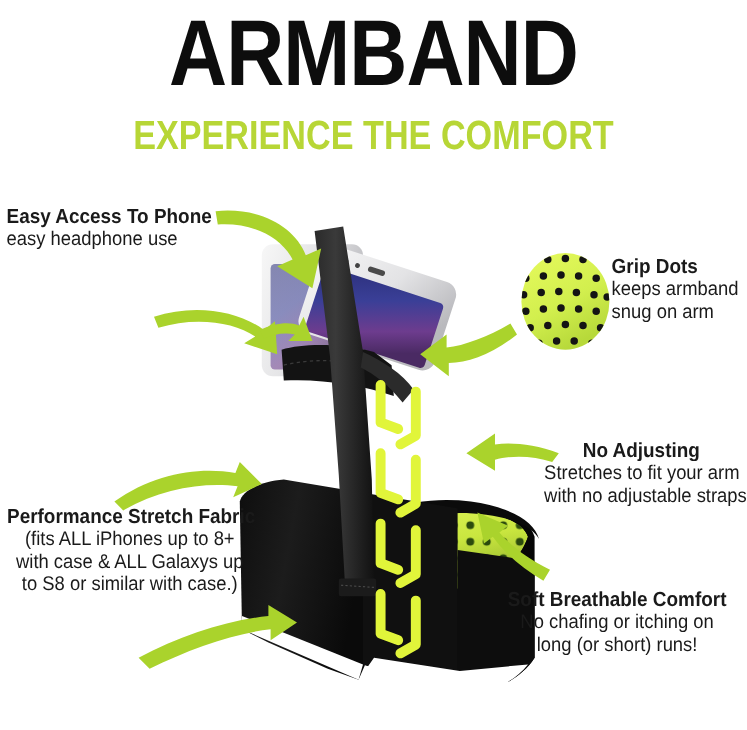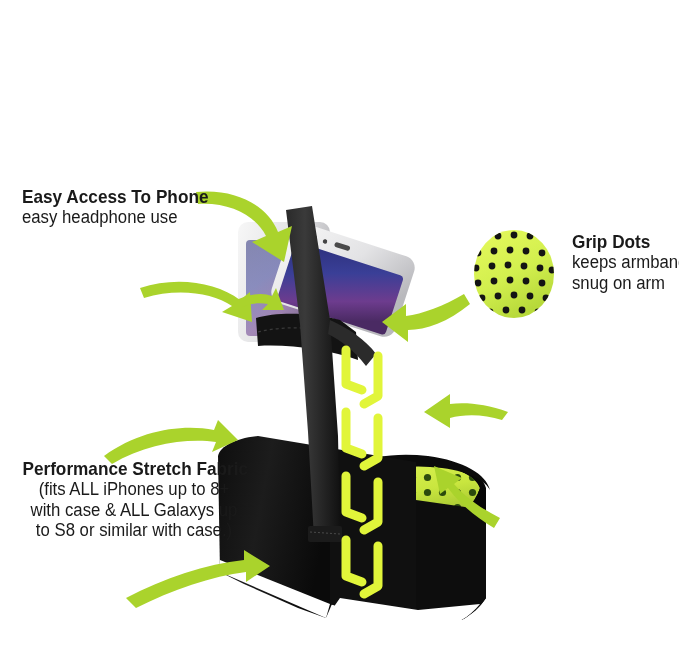--- a/index.html
+++ b/index.html
@@ -19,21 +19,21 @@
     white-space:nowrap;
   }
   #sub-title{
     position:absolute;left:0;top:104px;width:679px;text-align:center;
     font-weight:bold;font-size:37px;line-height:38px;color:#b7d636;
     letter-spacing:0px;transform:scaleX(0.84);transform-origin:50% 50%;
     white-space:nowrap;
   }
 
   
-  .callout{position:absolute;color:#1a1a1a;margin-left:16px;}
+  .callout{position:absolute;color:#1a1a1a;}
   .callout .c-title{font-weight:bold;font-size:18.5px;line-height:21px;
       transform:scaleX(0.93);transform-origin:inherit;white-space:nowrap;}
   .callout .c-line{font-size:18px;line-height:20.5px;font-weight:normal;
       transform:scaleX(0.93);transform-origin:inherit;white-space:nowrap;}
   .callout.left{text-align:right;}
   .callout.left .c-title,.callout.left .c-line{transform-origin:100% 50%;}
   .callout.right{text-align:left;}
   .callout.right .c-title,.callout.right .c-line{transform-origin:0% 50%;}
   .callout.center{text-align:center;}
   .callout.center .c-title,.callout.center .c-line{transform-origin:50% 50%;}
@@ -54,20 +54,24 @@
   #photo svg{display:block;}
 
   .arrow-layer{position:absolute;left:0;top:0;width:679px;height:664px;
                pointer-events:none;}
 </style>
 </head>
 <body>
 
 <div id="poster">
 
+  <div id="header">
+    <div id="main-title">ARMBAND</div>
+    <div id="sub-title">EXPERIENCE THE COMFORT</div>
+  </div>
 
   <div id="photo">
     <svg width="320" height="420" viewBox="0 0 320 420" xmlns="http://www.w3.org/2000/svg">
       <defs>
         <linearGradient id="gFab" x1="0" y1="0" x2="1" y2="0.3">
           <stop offset="0%" stop-color="#0e0e0e"></stop>
           <stop offset="45%" stop-color="#1c1c1c"></stop>
           <stop offset="100%" stop-color="#0a0a0a"></stop>
         </linearGradient>
         <linearGradient id="gFab2" x1="0" y1="0" x2="1" y2="0.2">
@@ -263,15 +267,25 @@
     <div class="c-line">to S8 or similar with case.)</div>
   </div>
 
 
   <div class="callout right" id="co-grip">
     <div class="c-title">Grip Dots</div>
     <div class="c-line">keeps armband</div>
     <div class="c-line">snug on arm</div>
   </div>
 
-
+  <div class="callout center" id="co-noadjust">
+    <div class="c-title">No Adjusting</div>
+    <div class="c-line">Stretches to fit your arm</div>
+    <div class="c-line">with no adjustable straps</div>
+  </div>
+
+  <div class="callout center" id="co-soft">
+    <div class="c-title">Soft Breathable Comfort</div>
+    <div class="c-line">No chafing or itching on</div>
+    <div class="c-line">long (or short) runs!</div>
+  </div>
 
 </div>
 
 </body></html>

